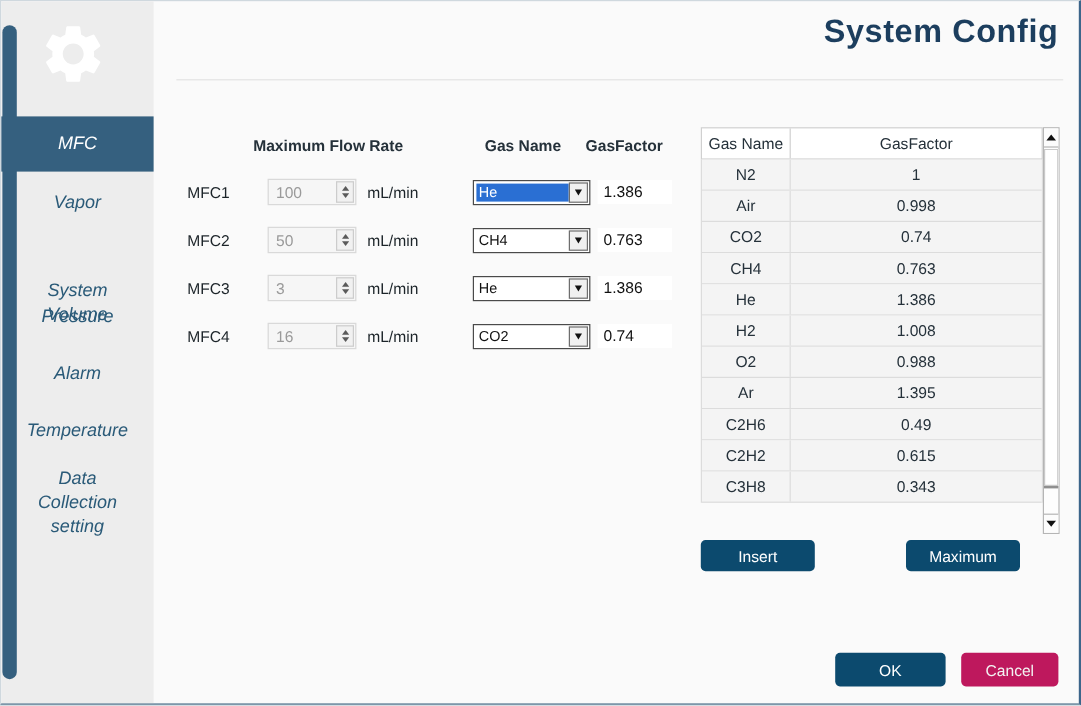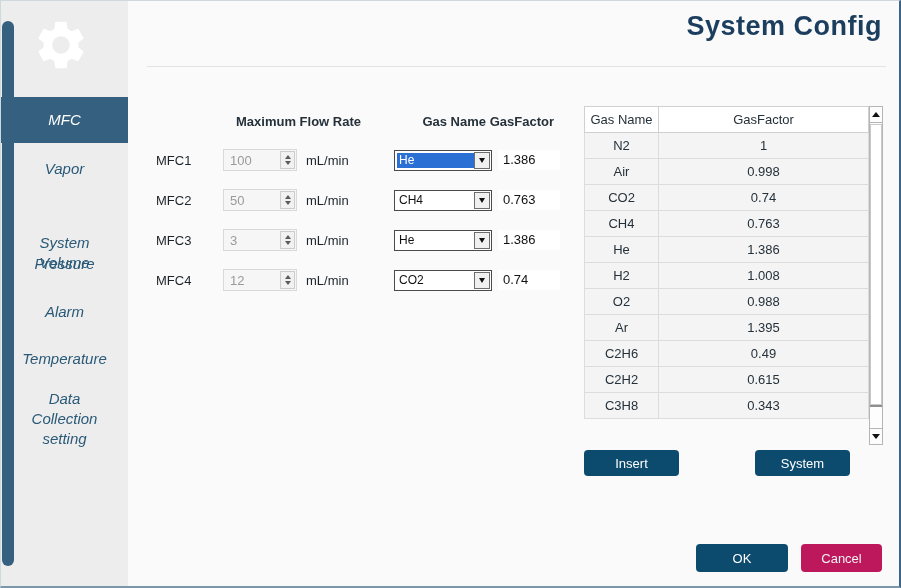--- a/index.html
+++ b/index.html
@@ -30,21 +30,21 @@
   .nav-data-collection{top:388px;height:40px;padding:0 18px;}
 
   
   .title{
     position:absolute;top:10px;right:17px;margin:0;
     font-size:27px;font-weight:600;color:#1c3e5e;letter-spacing:0.5px;
   }
   .divider{position:absolute;left:146px;top:65px;width:739px;height:1px;background:#e3e3e3;}
 
   
-  .form-headers span{position:absolute;top:113px;font-size:13px;font-weight:700;color:#25313a;text-align:right;}
+  .form-headers span{position:absolute;top:113px;font-size:13px;font-weight:700;color:#25313a;text-align:left;}
   .fh-flow{left:210px;width:150px;}
   .fh-gas{left:403px;width:82px;}
   .fh-factor{left:487px;width:66px;}
 
   .mfc-rows{position:absolute;left:155px;top:148px;width:420px;}
   .mfc-row{display:flex;align-items:center;height:22px;margin-bottom:18px;}
   .mfc-label{width:67px;font-size:13px;color:#1c2429;}
 
   .spinner{
     width:74px;height:22px;background:#f6f6f6;border:1px solid #d9d9d9;
@@ -195,21 +195,21 @@
       <span class="combo-value">He</span>
       <span class="combo-btn">
         <i class="tri-down-s"></i>
       </span>
     </div>
     <span class="factor-box">1.386</span>
   </div>
       <div class="mfc-row">
     <span class="mfc-label">MFC4</span>
     <div class="spinner">
-      <span class="spin-value">12</span>
+      <span class="spin-value">16</span>
       <span class="spin-btns">
         <i class="tri-su"></i>
         <i class="tri-sd"></i>
       </span>
     </div>
     <span class="unit">mL/min</span>
     <div class="combo">
       <span class="combo-value">CO2</span>
       <span class="combo-btn">
         <i class="tri-down-s"></i>
@@ -275,17 +275,17 @@
           <i class="tri-sb-up"></i>
         </div>
       <div class="sb-thumb"></div>
       <div class="sb-arrow down">
           <i class="tri-sb-down"></i>
         </div>
     </div>
   </div>
 
   <button class="btn blue btn-insert">Insert</button>
-  <button class="btn blue btn-delete">System</button>
+  <button class="btn blue btn-delete">Maximum</button>
   <button class="btn blue btn-ok">OK</button>
   <button class="btn gray btn-cancel">Cancel</button>
 
 </div>
 
 </body></html>

